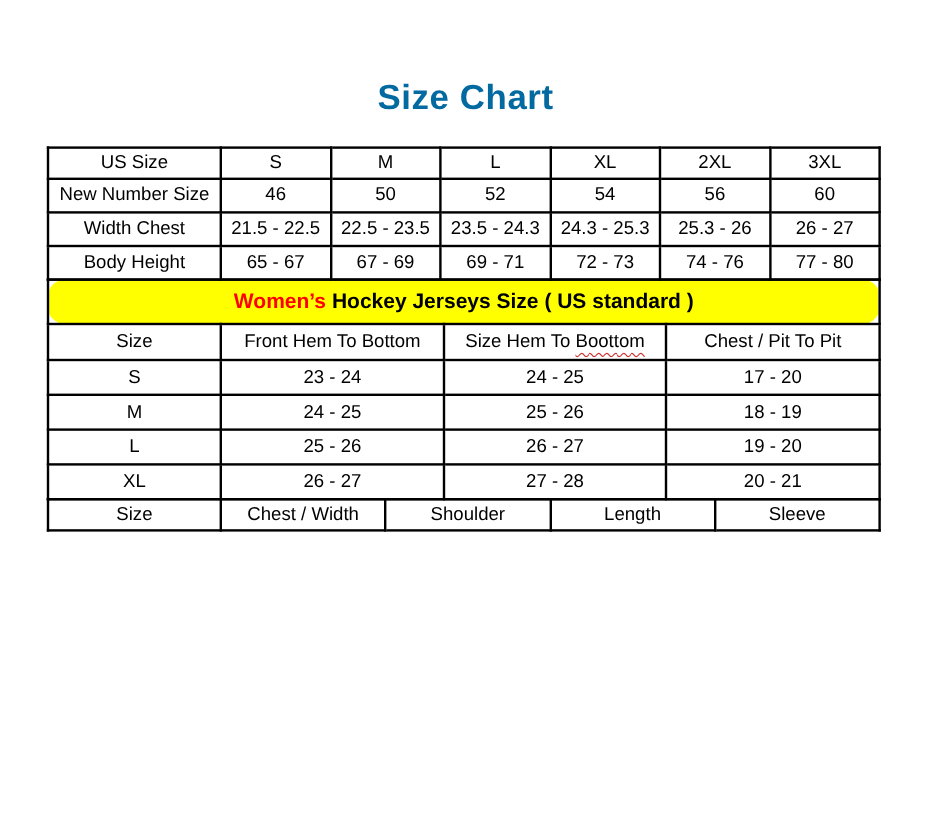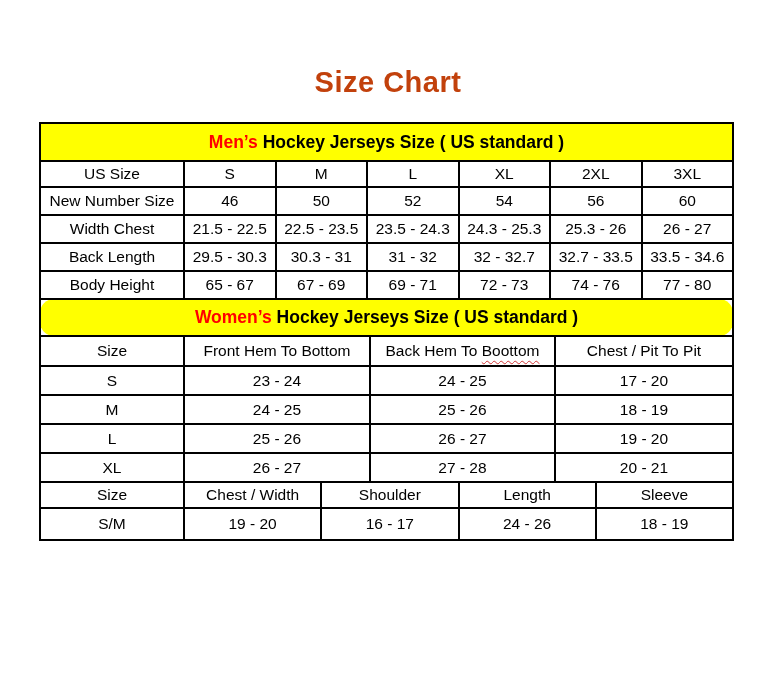--- a/index.html
+++ b/index.html
@@ -11,21 +11,21 @@
     overflow: hidden;
   }
   .page { position: relative; width: 776px; height: 692px; }
 
   .title {
     position: absolute;
     top: 66px; left: 0; width: 776px;
     text-align: center;
     font-size: 29px;
     font-weight: 700;
-    color: #c2410c;
+    color: #0369a1;
     letter-spacing: 0.5px;
   }
 
   .chart { position: absolute; top: 122px; left: 39px; width: 695px; }
 
   table.sec {
     width: 695px;
     border-collapse: collapse;
     table-layout: fixed;
   }
@@ -83,23 +83,20 @@
       <colgroup>
         <col style="width:144px">
           <col>
           <col>
           <col>
           <col>
           <col>
           <col>
       </colgroup>
       <tbody>
-          <tr class="band">
-        <td colspan="7"><span class="hl">Men’s</span><span> Hockey Jerseys Size ( US standard )</span></td>
-      </tr>
       <tr class="head">
         <th>US Size</th>
         <th>S</th>
         <th>M</th>
         <th>L</th>
         <th>XL</th>
         <th>2XL</th>
         <th>3XL</th>
       </tr>
       <tr class="data">
@@ -114,29 +111,20 @@
       <tr class="data">
         <td>Width Chest</td>
         <td>21.5 - 22.5</td>
         <td>22.5 - 23.5</td>
         <td>23.5 - 24.3</td>
         <td>24.3 - 25.3</td>
         <td>25.3 - 26</td>
         <td>26 - 27</td>
       </tr>
       <tr class="data">
-        <td>Back Length</td>
-        <td>29.5 - 30.3</td>
-        <td>30.3 - 31</td>
-        <td>31 - 32</td>
-        <td>32 - 32.7</td>
-        <td>32.7 - 33.5</td>
-        <td>33.5 - 34.6</td>
-      </tr>
-      <tr class="data">
         <td>Body Height</td>
         <td>65 - 67</td>
         <td>67 - 69</td>
         <td>69 - 71</td>
         <td>72 - 73</td>
         <td>74 - 76</td>
         <td>77 - 80</td>
       </tr>
     </tbody>
       </table>
@@ -148,21 +136,21 @@
           <col style="width:185px">
           <col>
       </colgroup>
       <tbody>
           <tr class="band">
         <td colspan="4"><span class="hl">Women’s</span><span> Hockey Jerseys Size ( US standard )</span></td>
       </tr>
       <tr class="head">
         <th>Size</th>
         <th>Front Hem To Bottom</th>
-        <th><span>Back Hem To </span><span class="squiggle">Boottom</span></th>
+        <th><span>Size Hem To </span><span class="squiggle">Boottom</span></th>
         <th>Chest / Pit To Pit</th>
       </tr>
       <tr class="data">
         <td class="b">S</td>
         <td>23 - 24</td>
         <td>24 - 25</td>
         <td>17 - 20</td>
       </tr>
       <tr class="data">
         <td class="b">M</td>
@@ -194,24 +182,17 @@
           <col>
       </colgroup>
       <tbody>
       <tr class="head">
         <th>Size</th>
         <th>Chest / Width</th>
         <th>Shoulder</th>
         <th>Length</th>
         <th>Sleeve</th>
       </tr>
-      <tr class="data">
-        <td class="b">S/M</td>
-        <td>19 - 20</td>
-        <td>16 - 17</td>
-        <td>24 - 26</td>
-        <td>18 - 19</td>
-      </tr>
     </tbody>
       </table>
 
   </div>
 </div>
 
 </body></html>

